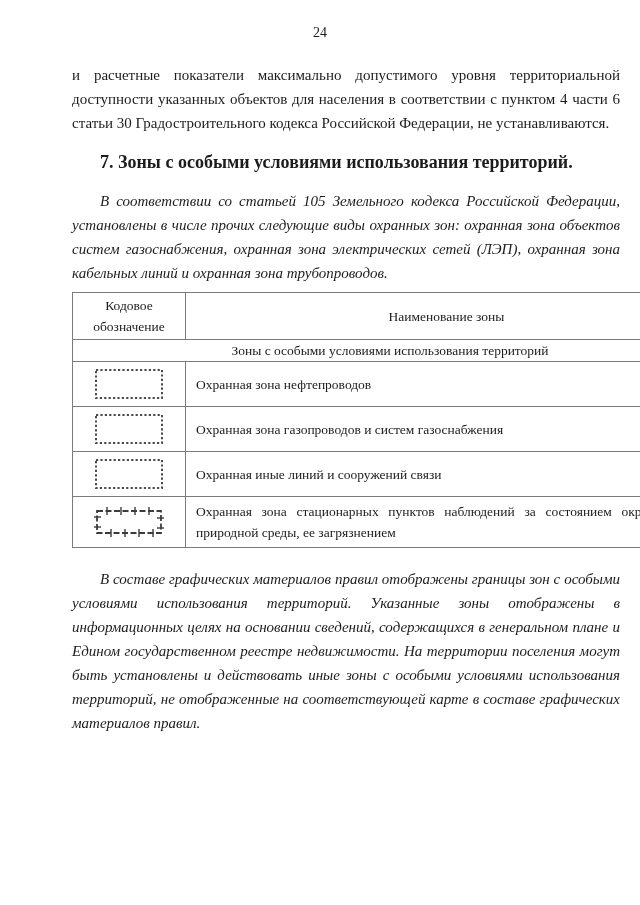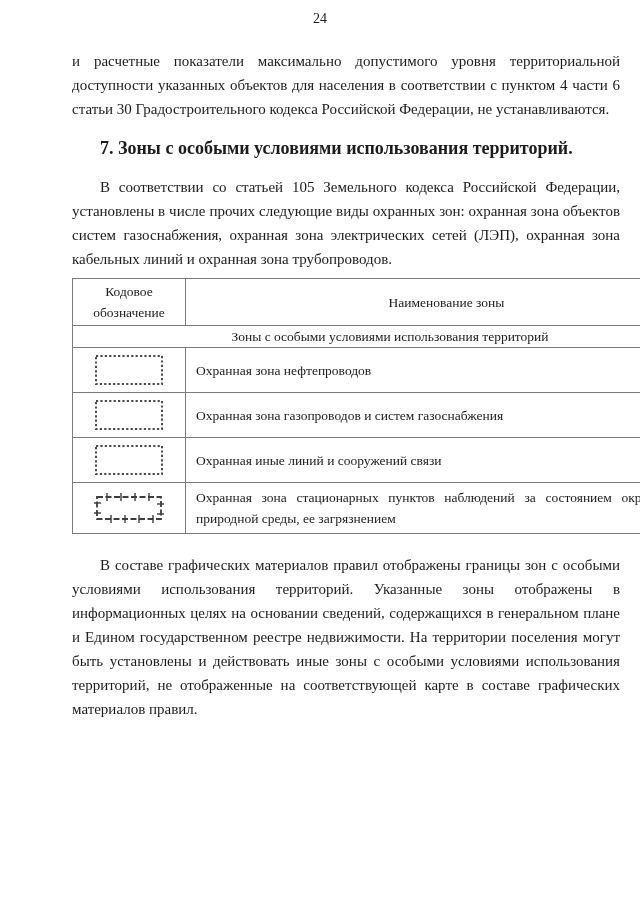--- a/index.html
+++ b/index.html
@@ -1,36 +1,36 @@
 <!DOCTYPE html>
 <html lang="ru"><head>
 <meta charset="utf-8">
 <style>
   html,body{margin:0;padding:0;background:#ffffff;}
   .page{
     position:relative;
     width:640px;height:905px;
     box-sizing:border-box;
-    padding:10px 20px 0 72px;
+    padding:24px 20px 0 72px;
     background:#ffffff;
     font-family:"Liberation Serif","DejaVu Serif",serif;
     color:#1c1c1c;
     overflow:hidden;
   }
   .page-number{
     margin-left:-72px;margin-right:-20px;
     text-align:center;
     font-size:14px;line-height:18px;
   }
   .para{
     margin:0;
     font-size:15px;line-height:24px;
     text-align:justify;
   }
-  .para.indent{text-indent:28px;}
+  .para.indent{text-indent:28px;font-style:italic;}
   .p1{margin-top:21px;}
   .heading{
     margin:15px 0 15px 0;
     font-size:18px;line-height:24px;
     font-weight:bold;
     text-indent:28px;
     text-align:left;
   }
   .zones-table{
     border-collapse:collapse;

